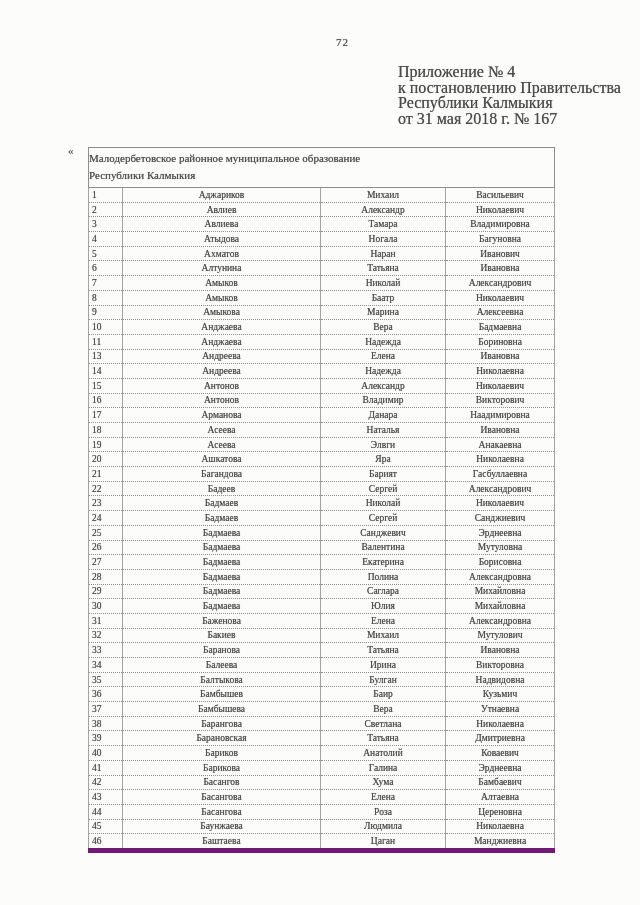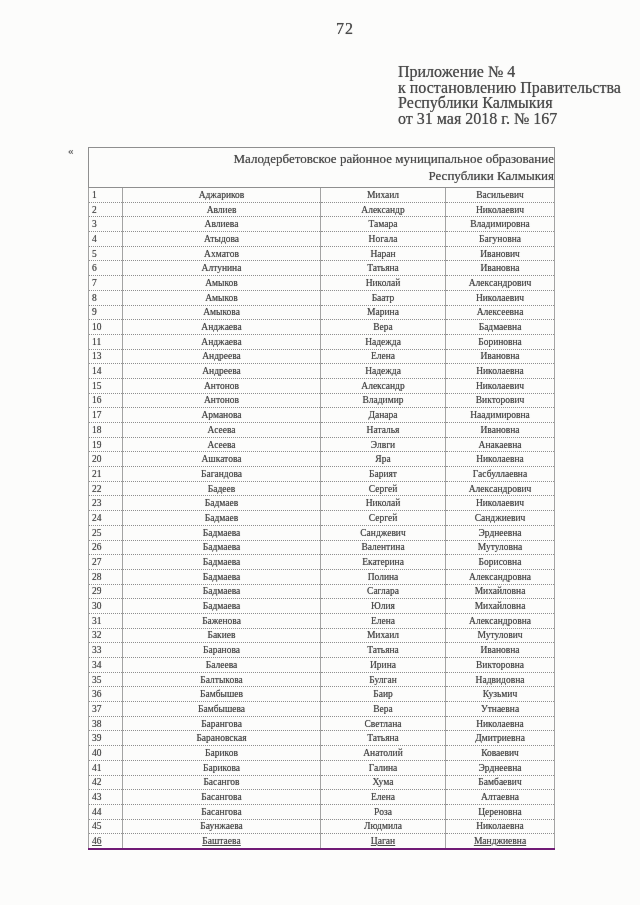--- a/index.html
+++ b/index.html
@@ -7,53 +7,53 @@
     width:640px;height:905px;position:relative;overflow:hidden;
     background:#fcfcfb;
     font-family:"Liberation Serif","DejaVu Serif",serif;
     color:#474747;
   }
   .scan-text{
     color:#4b4b4b;
     text-shadow:0 0 0.7px rgba(90,90,90,0.85);
   }
   .page-number{
-    position:absolute;top:20px;left:336px;
-    font-size:16px;letter-spacing:1px;
+    position:absolute;top:36px;left:336px;
+    font-size:11px;letter-spacing:1px;
   }
   .annotation-block{
     position:absolute;top:64px;left:398px;
     font-size:16px;line-height:15.5px;white-space:nowrap;
   }
   .stray-mark{
     position:absolute;top:144px;left:68px;font-size:11px;color:#6b6b6b;
   }
   .roster-wrap{
     position:absolute;top:147px;left:88px;width:466px;
   }
   table.roster{
     border-collapse:collapse;width:466px;table-layout:fixed;
   }
   table.roster td,table.roster th{
     overflow:hidden;white-space:nowrap;
   }
   th.roster-title{
     border:1px solid #8f8f8f;
-    font-size:13px;font-weight:normal;text-align:right;
+    font-size:11px;font-weight:normal;text-align:left;
     line-height:17px;padding:2px 0 3px 0;
   }
   td.cell{
     border-left:1px solid #a3a3a3;
     border-right:1px solid #a3a3a3;
     border-top:1px dotted #8f8f8f;
     border-bottom:1px dotted #8f8f8f;
     height:13.7px;font-size:9.5px;text-align:center;
     padding:0 1px;
   }
-  tr:last-child td.cell{border-bottom:2px solid #701a75;text-decoration:underline;}
+  tr:last-child td.cell{border-bottom:5px solid #701a75;}
   td.num{
     text-align:left;padding-left:3px;
   }
 </style>
 </head>
 <body>
 
 <div class="page-number scan-text">72</div>
 
 <div class="annotation-block scan-text">

